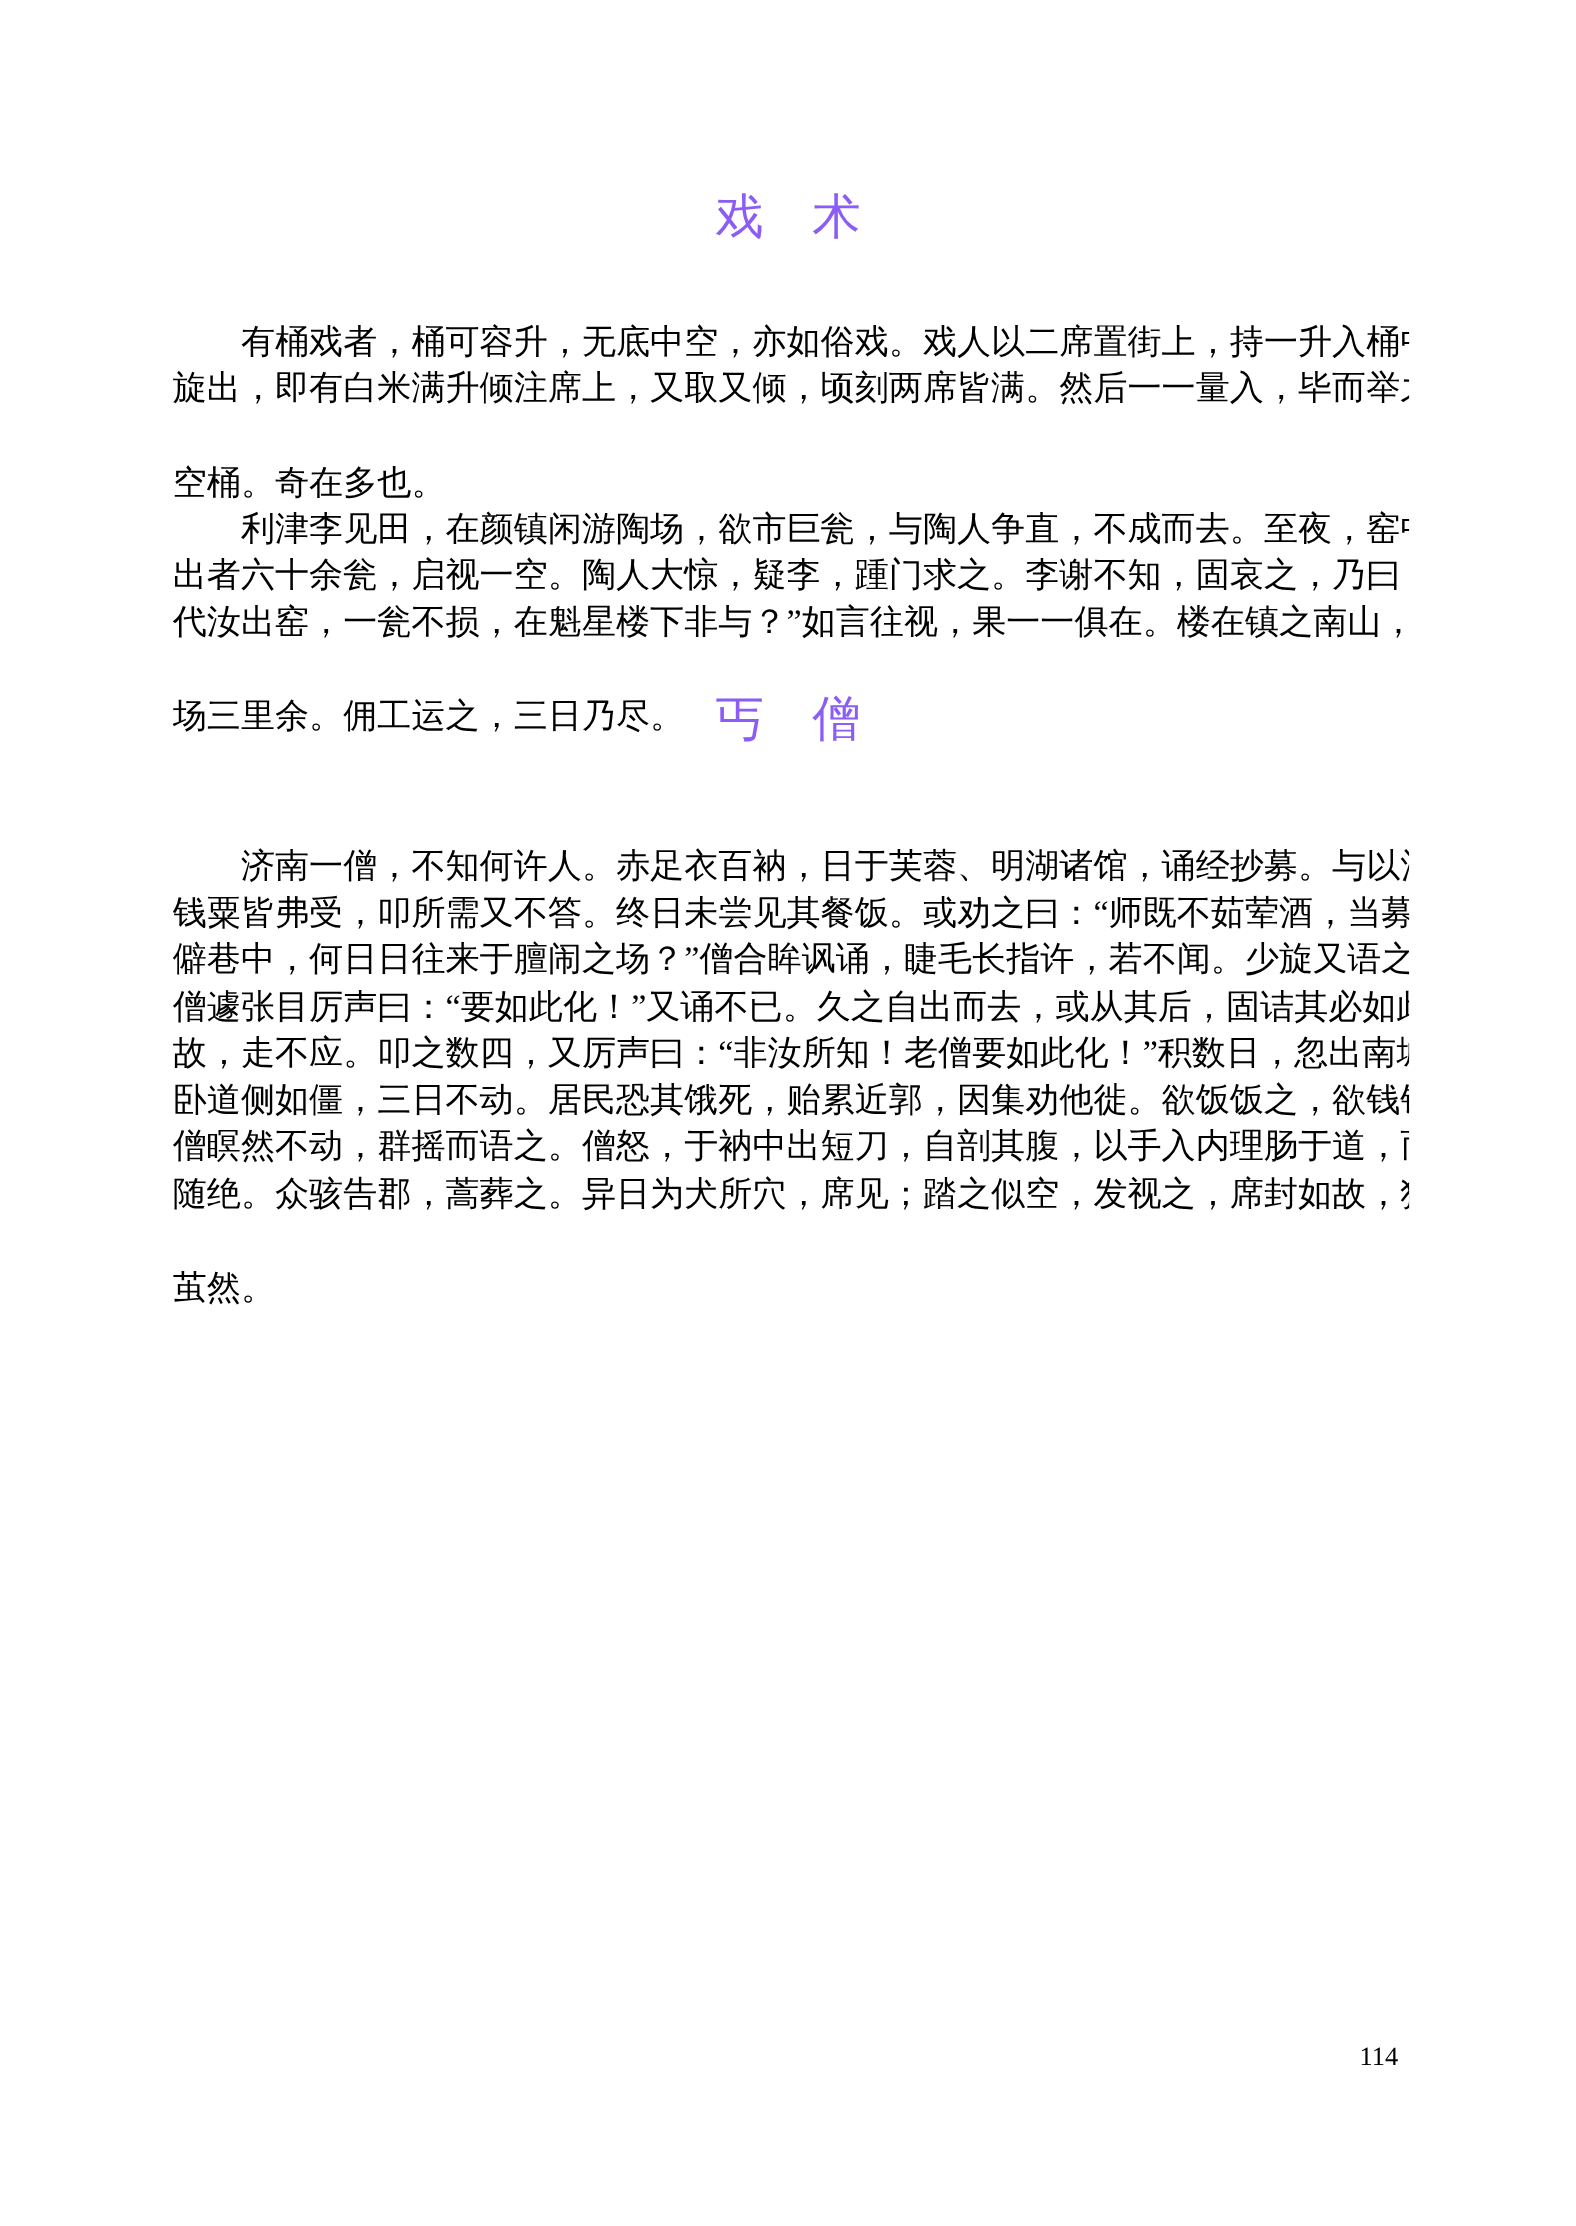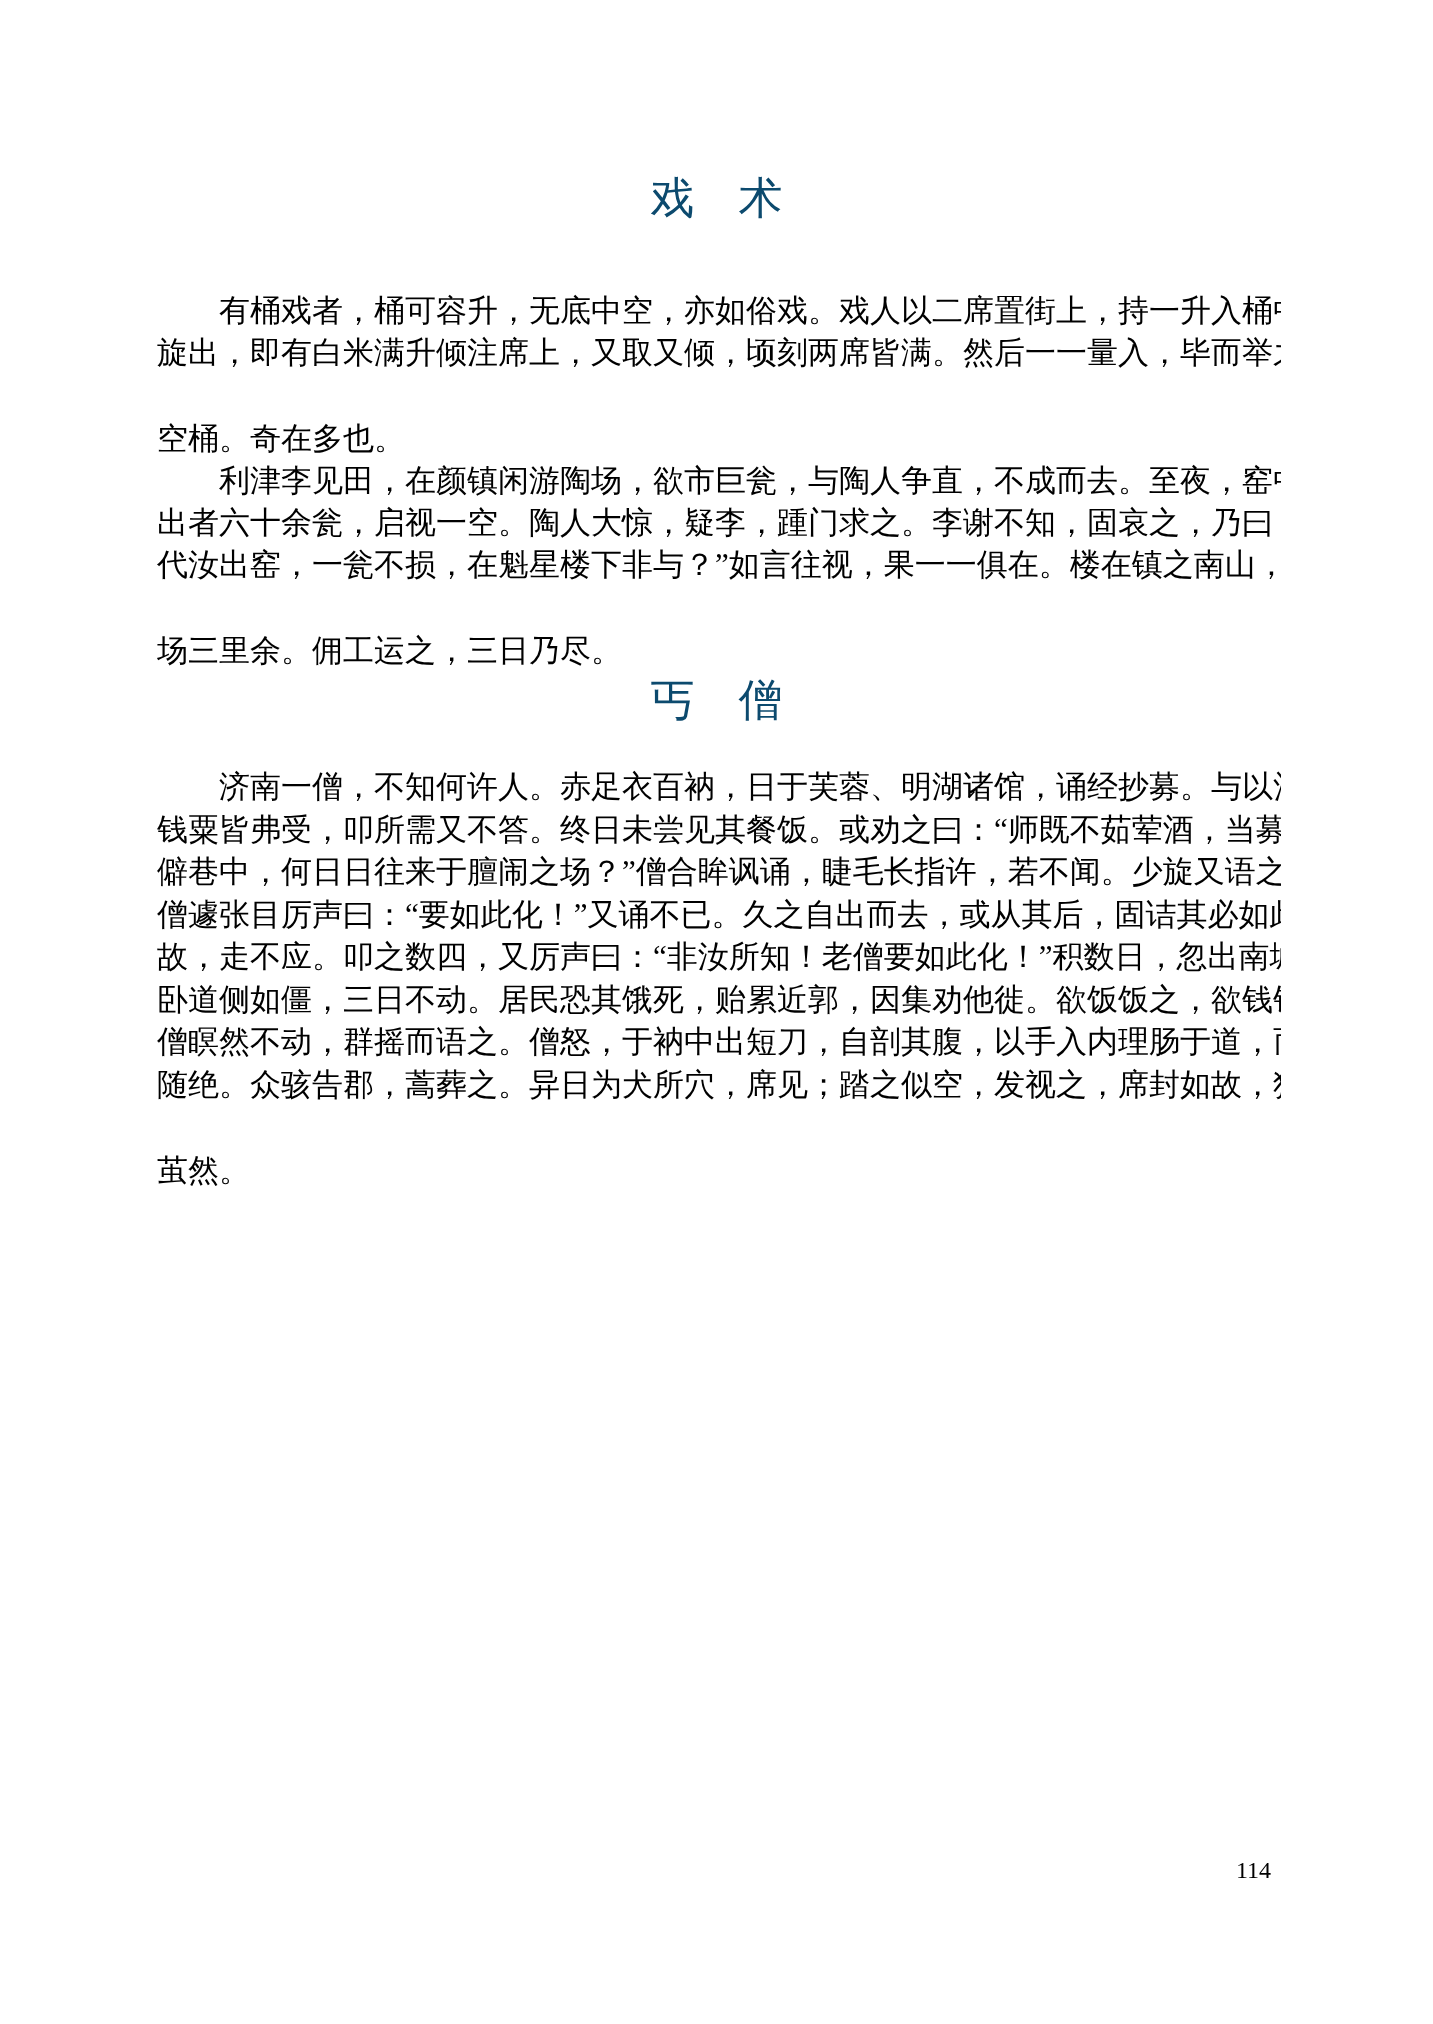--- a/index.html
+++ b/index.html
@@ -18,24 +18,24 @@
   .story-title {
     position: absolute;
     left: 0;
     width: 100%;
     margin: 0;
     text-align: center;
     font-family: "Liberation Sans", "DejaVu Sans", sans-serif;
     font-weight: normal;
     font-size: 44px;
     line-height: 44px;
-    color: #0c4a6e;
+    color: #8b5cf6;
   }
   #title-1 { top: 176px; }
-  #title-2 { top: 678px; }
+  #title-2 { top: 632px; }
 
   .text-block {
     position: absolute;
     left: 157px;
     width: 1124px;
     font-family: "Liberation Serif", "DejaVu Serif", serif;
     font-size: 31px;
     color: #000000;
   }
   #block-1 { top: 290px; line-height: 42px; }

